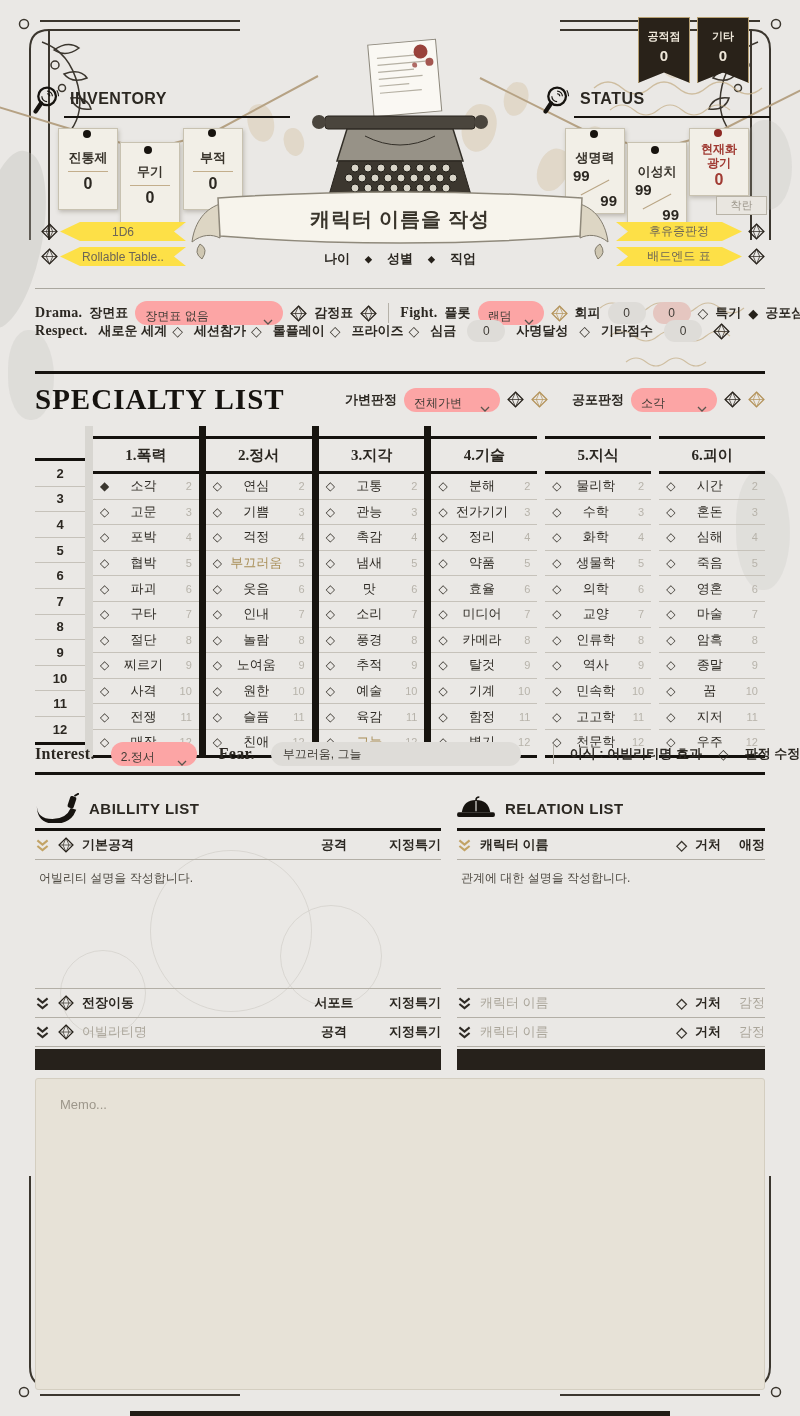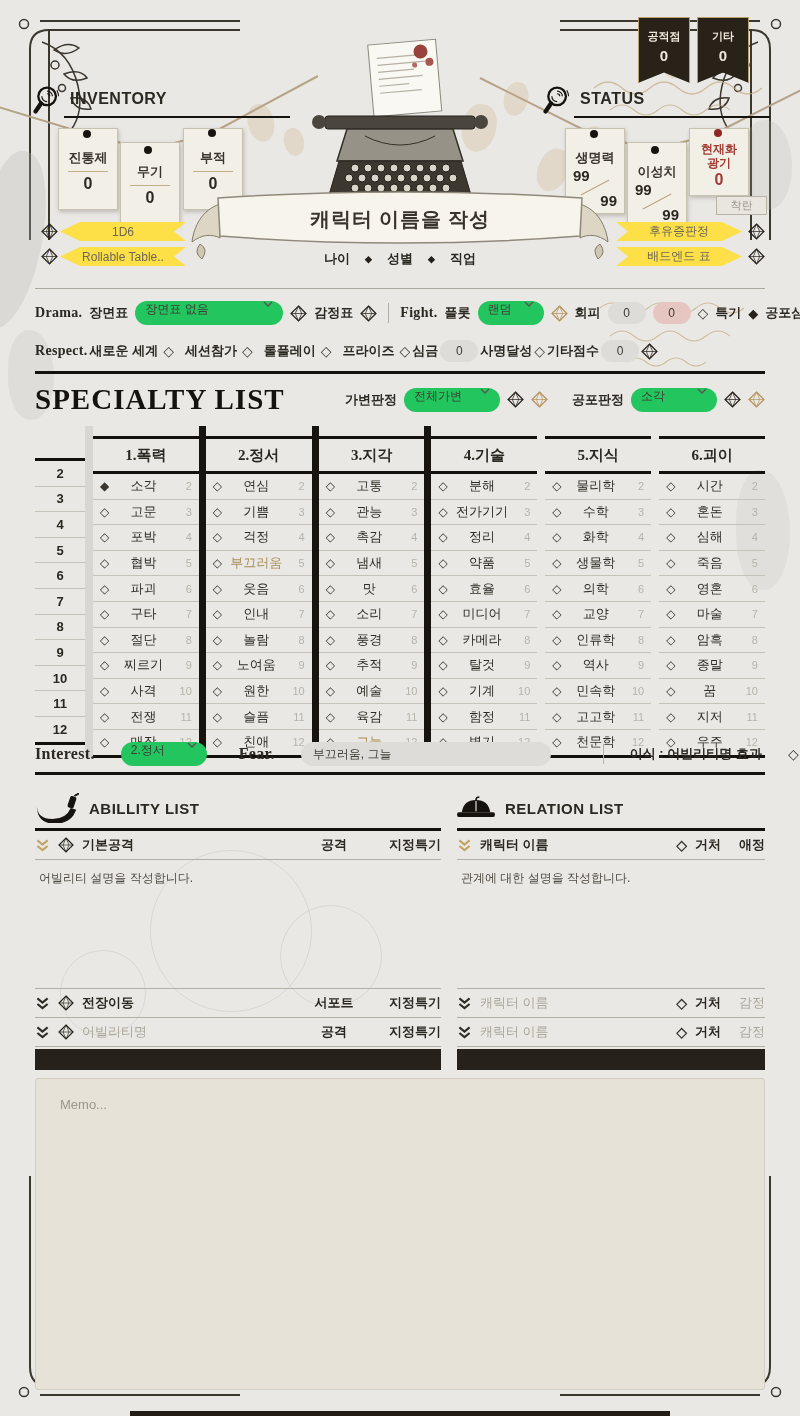--- a/index.html
+++ b/index.html
@@ -61,21 +61,21 @@
 
   .gem{width:17px;height:17px;color:#26211a;flex:none;}
   .gem.gold{color:#b39258;}
   .gem.sm{width:16px;height:16px;}
   .gem-abs{position:absolute;z-index:3;}
 
   
   .hrow{position:absolute;left:35px;width:730px;display:flex;align-items:center;z-index:3;}
   .r-label{font-family:"Liberation Serif",serif;font-size:14px;font-weight:700;letter-spacing:.3px;}
   .k-label{font-size:13px;font-weight:700;white-space:nowrap;}
-  .dd{display:inline-flex;align-items:flex-start;justify-content:space-between;height:24px;background:#22c55e;
+  .dd{display:inline-flex;align-items:flex-end;justify-content:space-between;height:24px;background:#fca5a5;
       border-radius:12px;padding:0 10px;font-size:12px;color:#3f3b35;flex:none;}
   .caret{width:10px;height:6px;color:#5a564e;margin-left:6px;}
   .pill{height:22px;min-width:38px;border-radius:11px;background:#dedcd8;display:inline-flex;align-items:center;
         justify-content:center;font-size:12px;color:#3f3b35;flex:none;padding:0 6px;box-sizing:border-box;}
   .pill.pink{background:#e5c6c0;}
   .vline{width:1px;height:20px;background:#b5b1a8;flex:none;}
   .dia-o{font-size:14px;color:#3a362f;}
   .dia-s{font-size:13px;color:#26211a;}
   .thin-rule{position:absolute;left:35px;width:730px;height:1px;background:#aaa79f;z-index:2;}
   .thick-rule{position:absolute;left:35px;width:730px;height:3px;background:#16130f;z-index:2;}
@@ -406,21 +406,21 @@
     <span class="k-label">회피</span>
     <span class="pill">0</span>
     <span class="pill pink">0</span>
     <span class="dia-o">◇</span>
     <span class="k-label">특기</span>
     <span class="dia-s">◆</span>
     <span class="k-label">공포심</span>
 
   </div>
 
-  <div class="hrow" style="top:336px;height:30px;gap:2px">
+  <div class="hrow" style="top:316px;height:30px;gap:11px">
     <span class="r-label">Respect.</span>
     <span id="respect-items" style="display:flex;align-items:center;gap:11px">
         <span style="display:inline-flex;align-items:center;gap:5px">
      <span class="k-label">새로운 세계</span>
      <span class="dia-o">◇</span>
    </span>
         <span style="display:inline-flex;align-items:center;gap:5px">
      <span class="k-label">세션참가</span>
      <span class="dia-o">◇</span>
    </span>
@@ -857,21 +857,21 @@
       </div>
           <div class="spec-row">
         <span class="dia">◇</span>
         <span class="sname">우주</span>
         <span class="snum">12</span>
       </div>
         </div>
       </div>
     </div>
 
-  <div class="hrow" style="top:740px;height:28px;gap:26px">
+  <div class="hrow" style="top:740px;height:28px;gap:16px">
     <span class="r-label" style="font-size:16px">Interest.</span>
     <span class="dd" style="width:66px">
       <span>2.정서</span>
       <svg class="caret">
           <use href="#i-caret"></use>
         </svg>
     </span>
     <span class="r-label" style="font-size:16px;margin-left:6px">Fear.</span>
     <span class="pill" style="width:250px;justify-content:flex-start;padding:0 12px;height:24px;border-radius:12px">부끄러움, 그늘</span>
     <span style="flex:1"></span>

